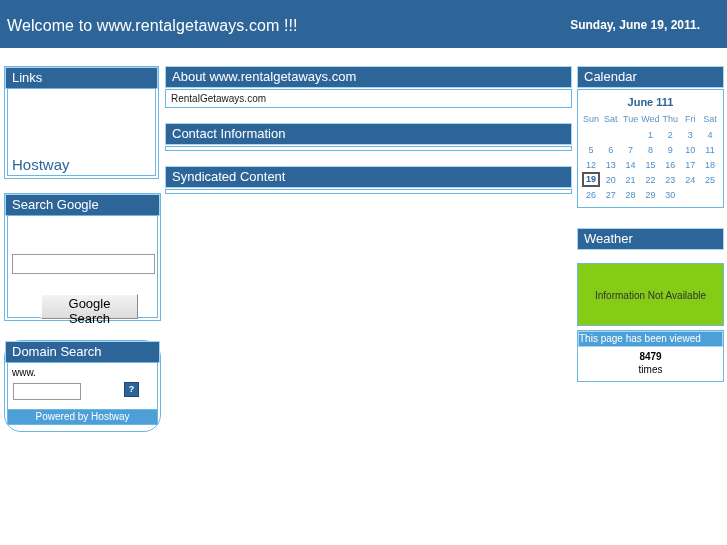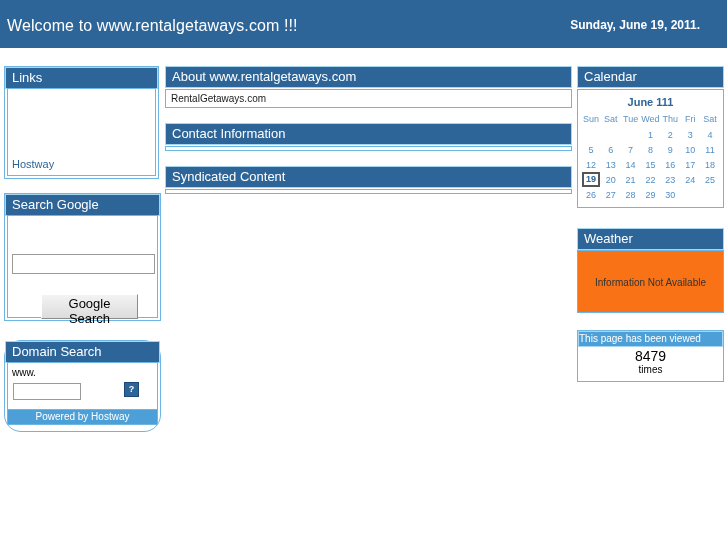--- a/index.html
+++ b/index.html
@@ -83,21 +83,21 @@
   }
   #links-list {
     position: absolute;
     left: 4px;
     bottom: 4px;
     width: 140px;
   }
   .link-item {
     display: block;
     color: #2d6599;
-    font-size: 11px;
+    font-size: 15px;
     text-decoration: none;
     line-height: 13px;
   }
 
   
   #search-google-panel {
     left: 4px; top: 193px;
     width: 157px; height: 128px;
   }
   #search-google-panel .panel-body {
@@ -274,24 +274,24 @@
     display: inline-block;
     border: 2px solid #555555;
     padding: 0px 2px;
     line-height: 11px;
   }
 
   
   #weather-panel { top: 228px; }
   #weather-body {
     border: 1px solid #6cb6e4;
-    background: #f97316;
+    background: #84cc16;
     box-sizing: border-box;
     height: 63px;
-    margin-top: 0;
+    margin-top: 13px;
     position: relative;
   }
   #weather-text {
     position: absolute;
     left: 0; right: 0;
     top: 26px;
     text-align: center;
     font-size: 10px;
     color: #333333;
   }
@@ -310,22 +310,22 @@
     font-size: 10px;
     height: 16px;
     line-height: 14px;
     white-space: nowrap;
   }
   #counter-body {
     text-align: center;
     padding: 3px 0 5px 0;
   }
   #counter-value {
-    font-size: 14px;
-    font-weight: normal;
+    font-size: 10px;
+    font-weight: bold;
     color: #000000;
     line-height: 13px;
   }
   #counter-unit {
     font-size: 10px;
     color: #000000;
     line-height: 13px;
   }
 </style>
 </head>

